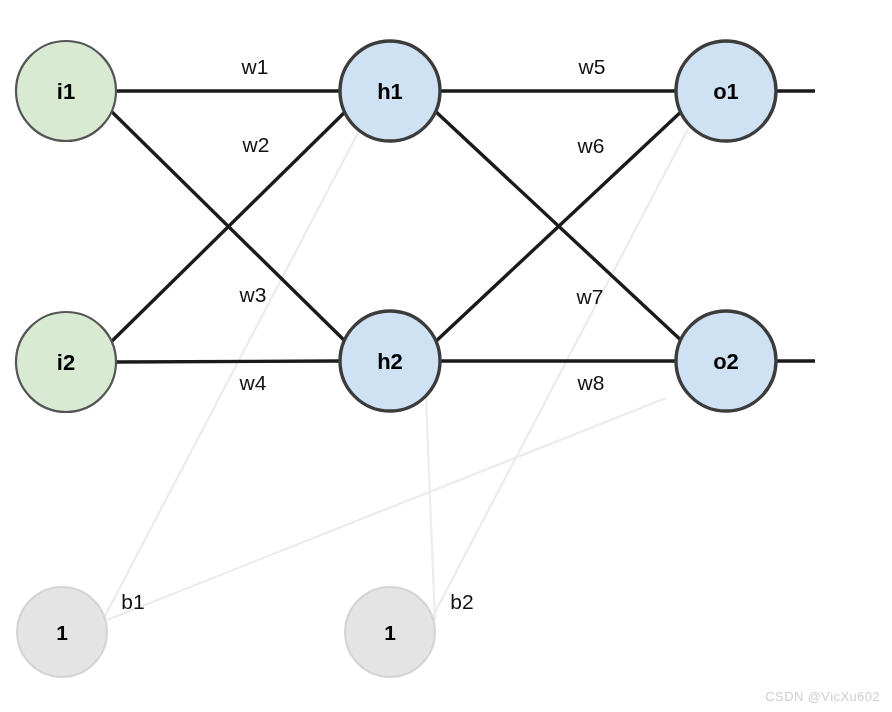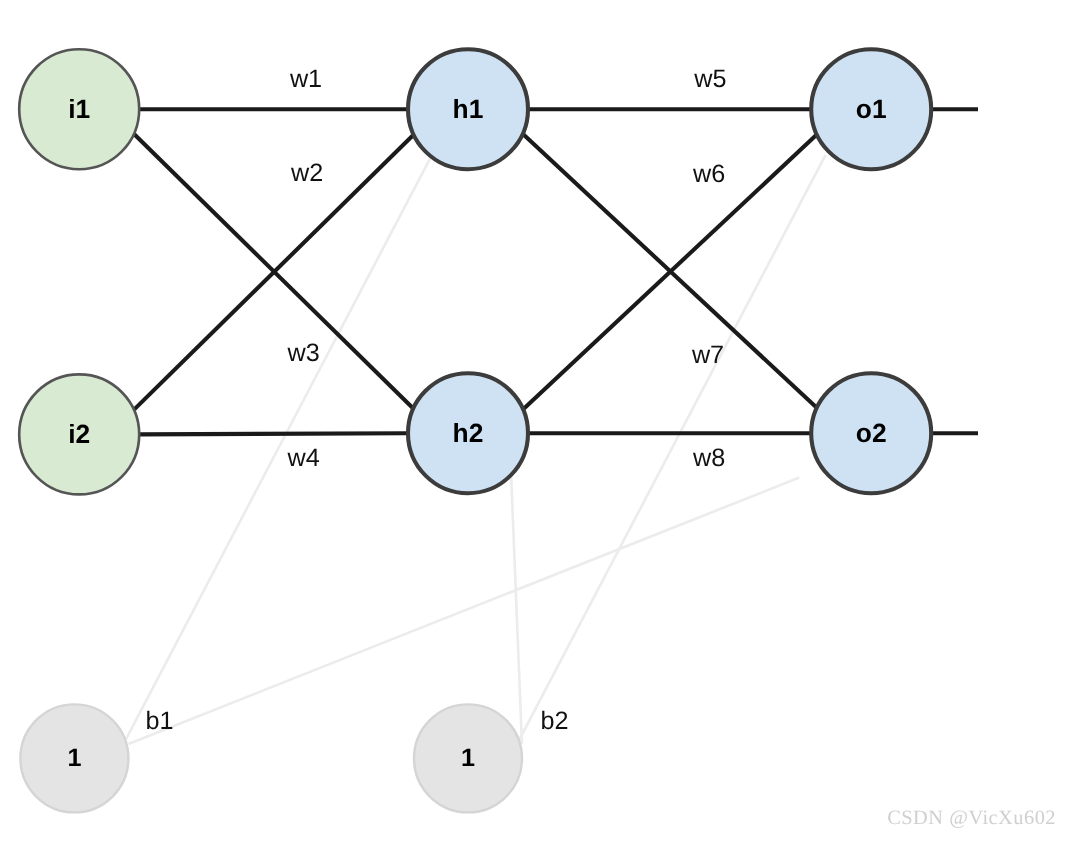--- a/index.html
+++ b/index.html
@@ -79,23 +79,23 @@
     font-family: "Liberation Sans", sans-serif;
     font-size: 21px;
     font-weight: normal;
     fill: #111111;
     text-anchor: middle;
     dominant-baseline: central;
   }
   .watermark-text {
     position: absolute;
     right: 12px;
-    bottom: 20px;
-    font-family: Liberation Serif, serif;
-    font-size: 17px;
+    bottom: 8px;
+    font-family: Liberation Sans, sans-serif;
+    font-size: 13px;
     color: #cfcfcf;
     letter-spacing: 0.4px;
     user-select: none;
   }
 </style>
 </head>
 <body>
 
 <div id="diagram-root">
 

